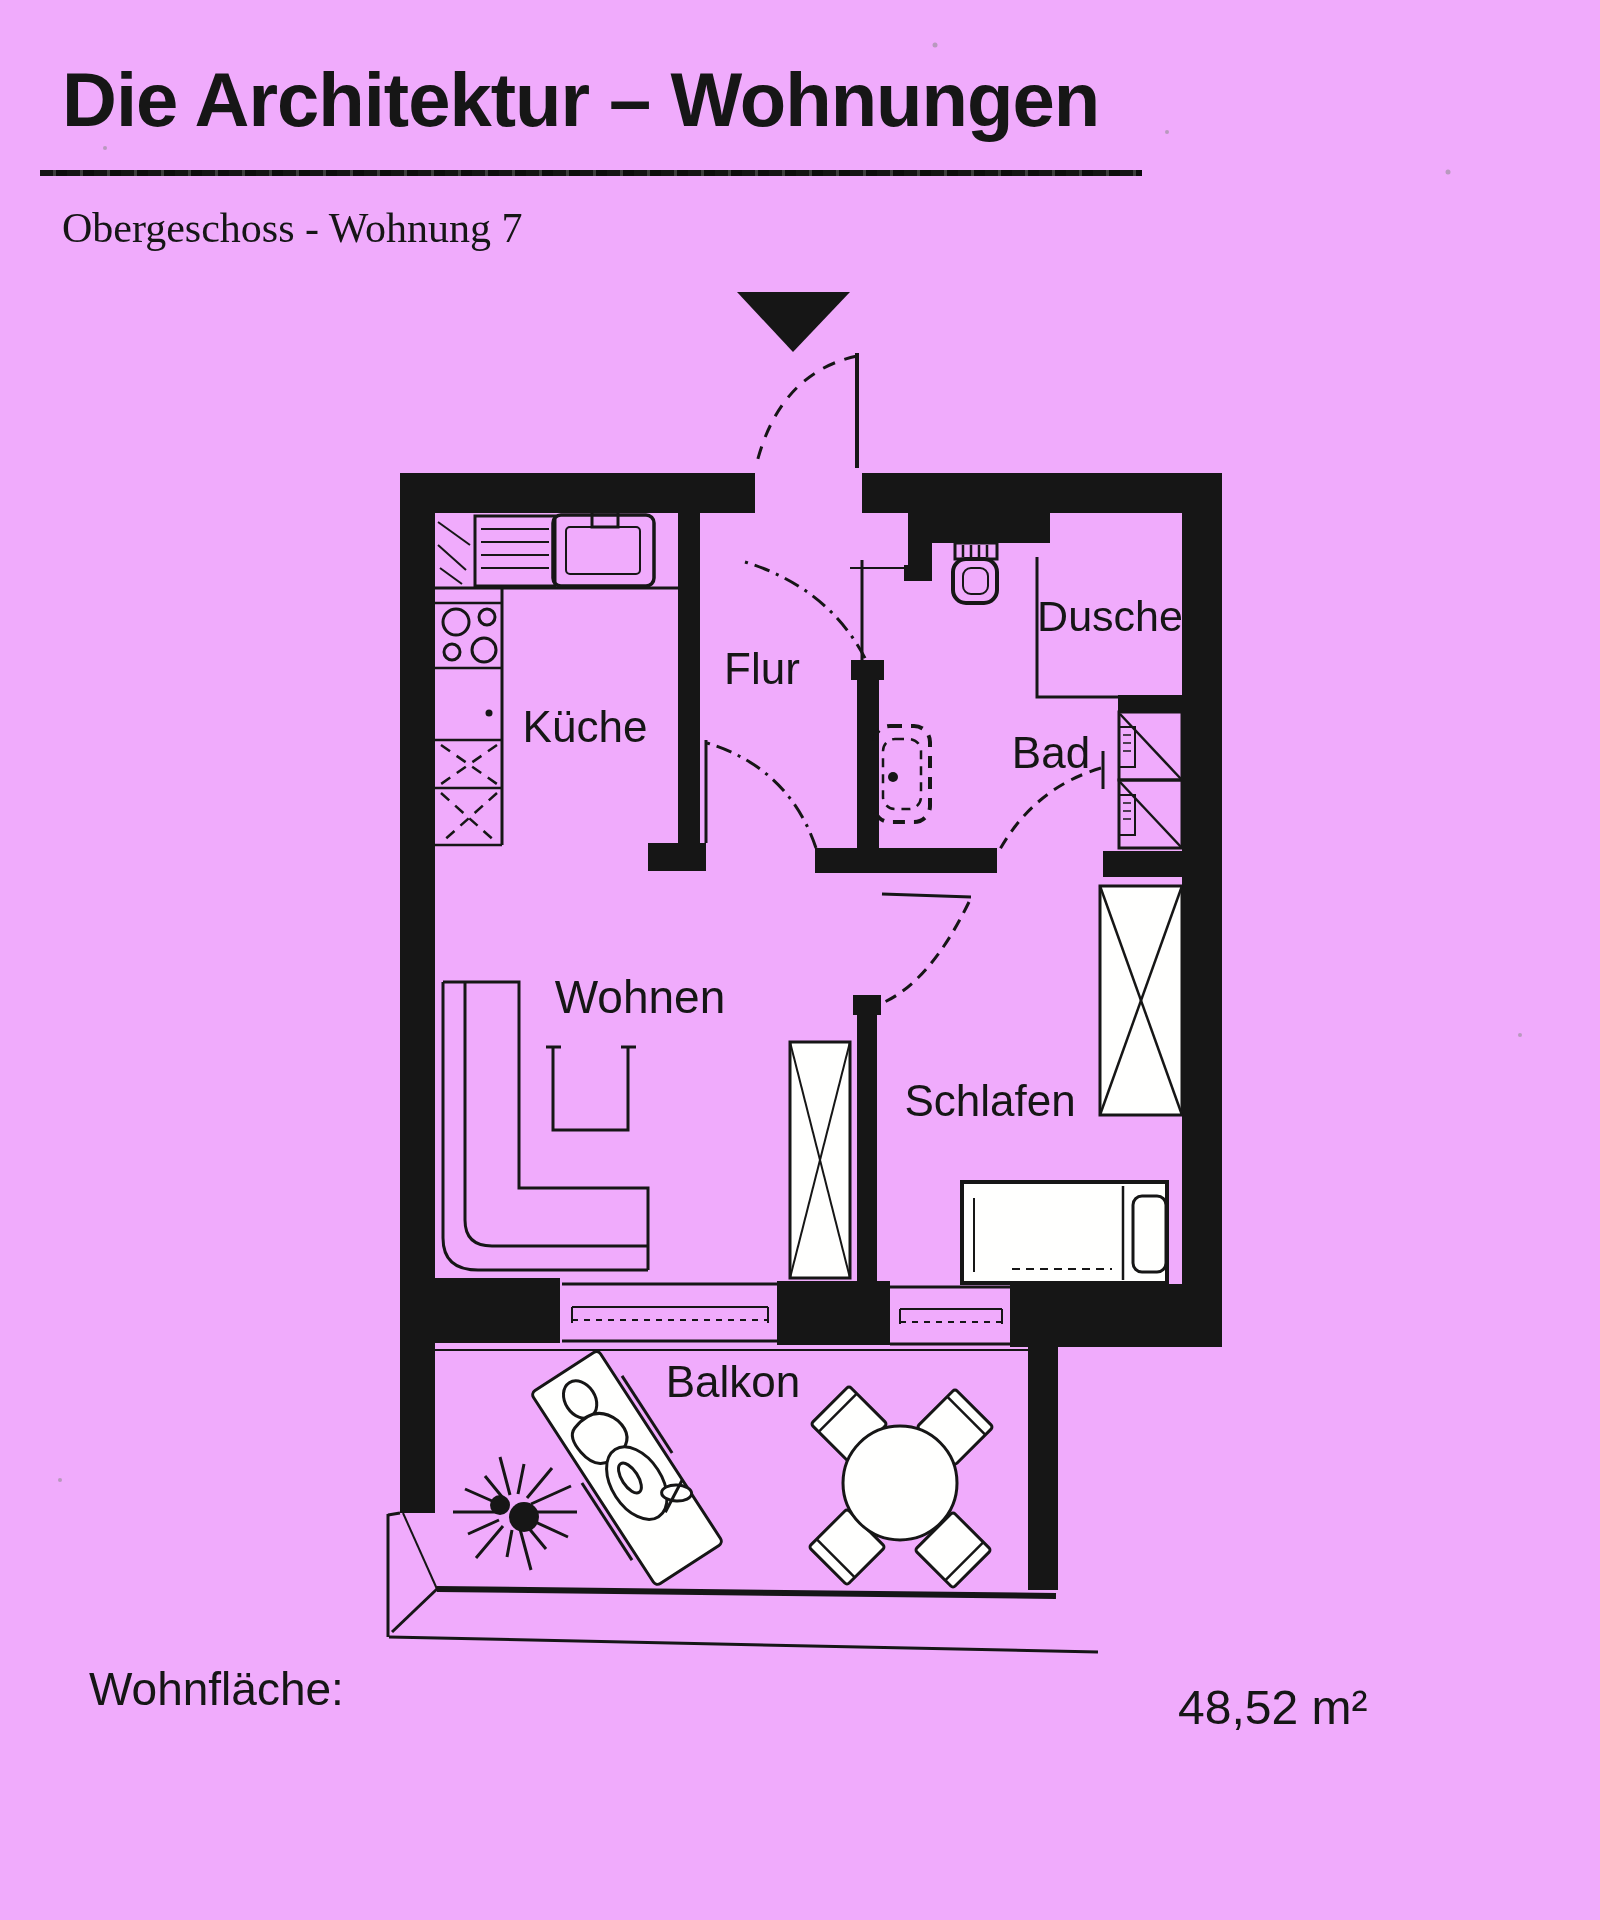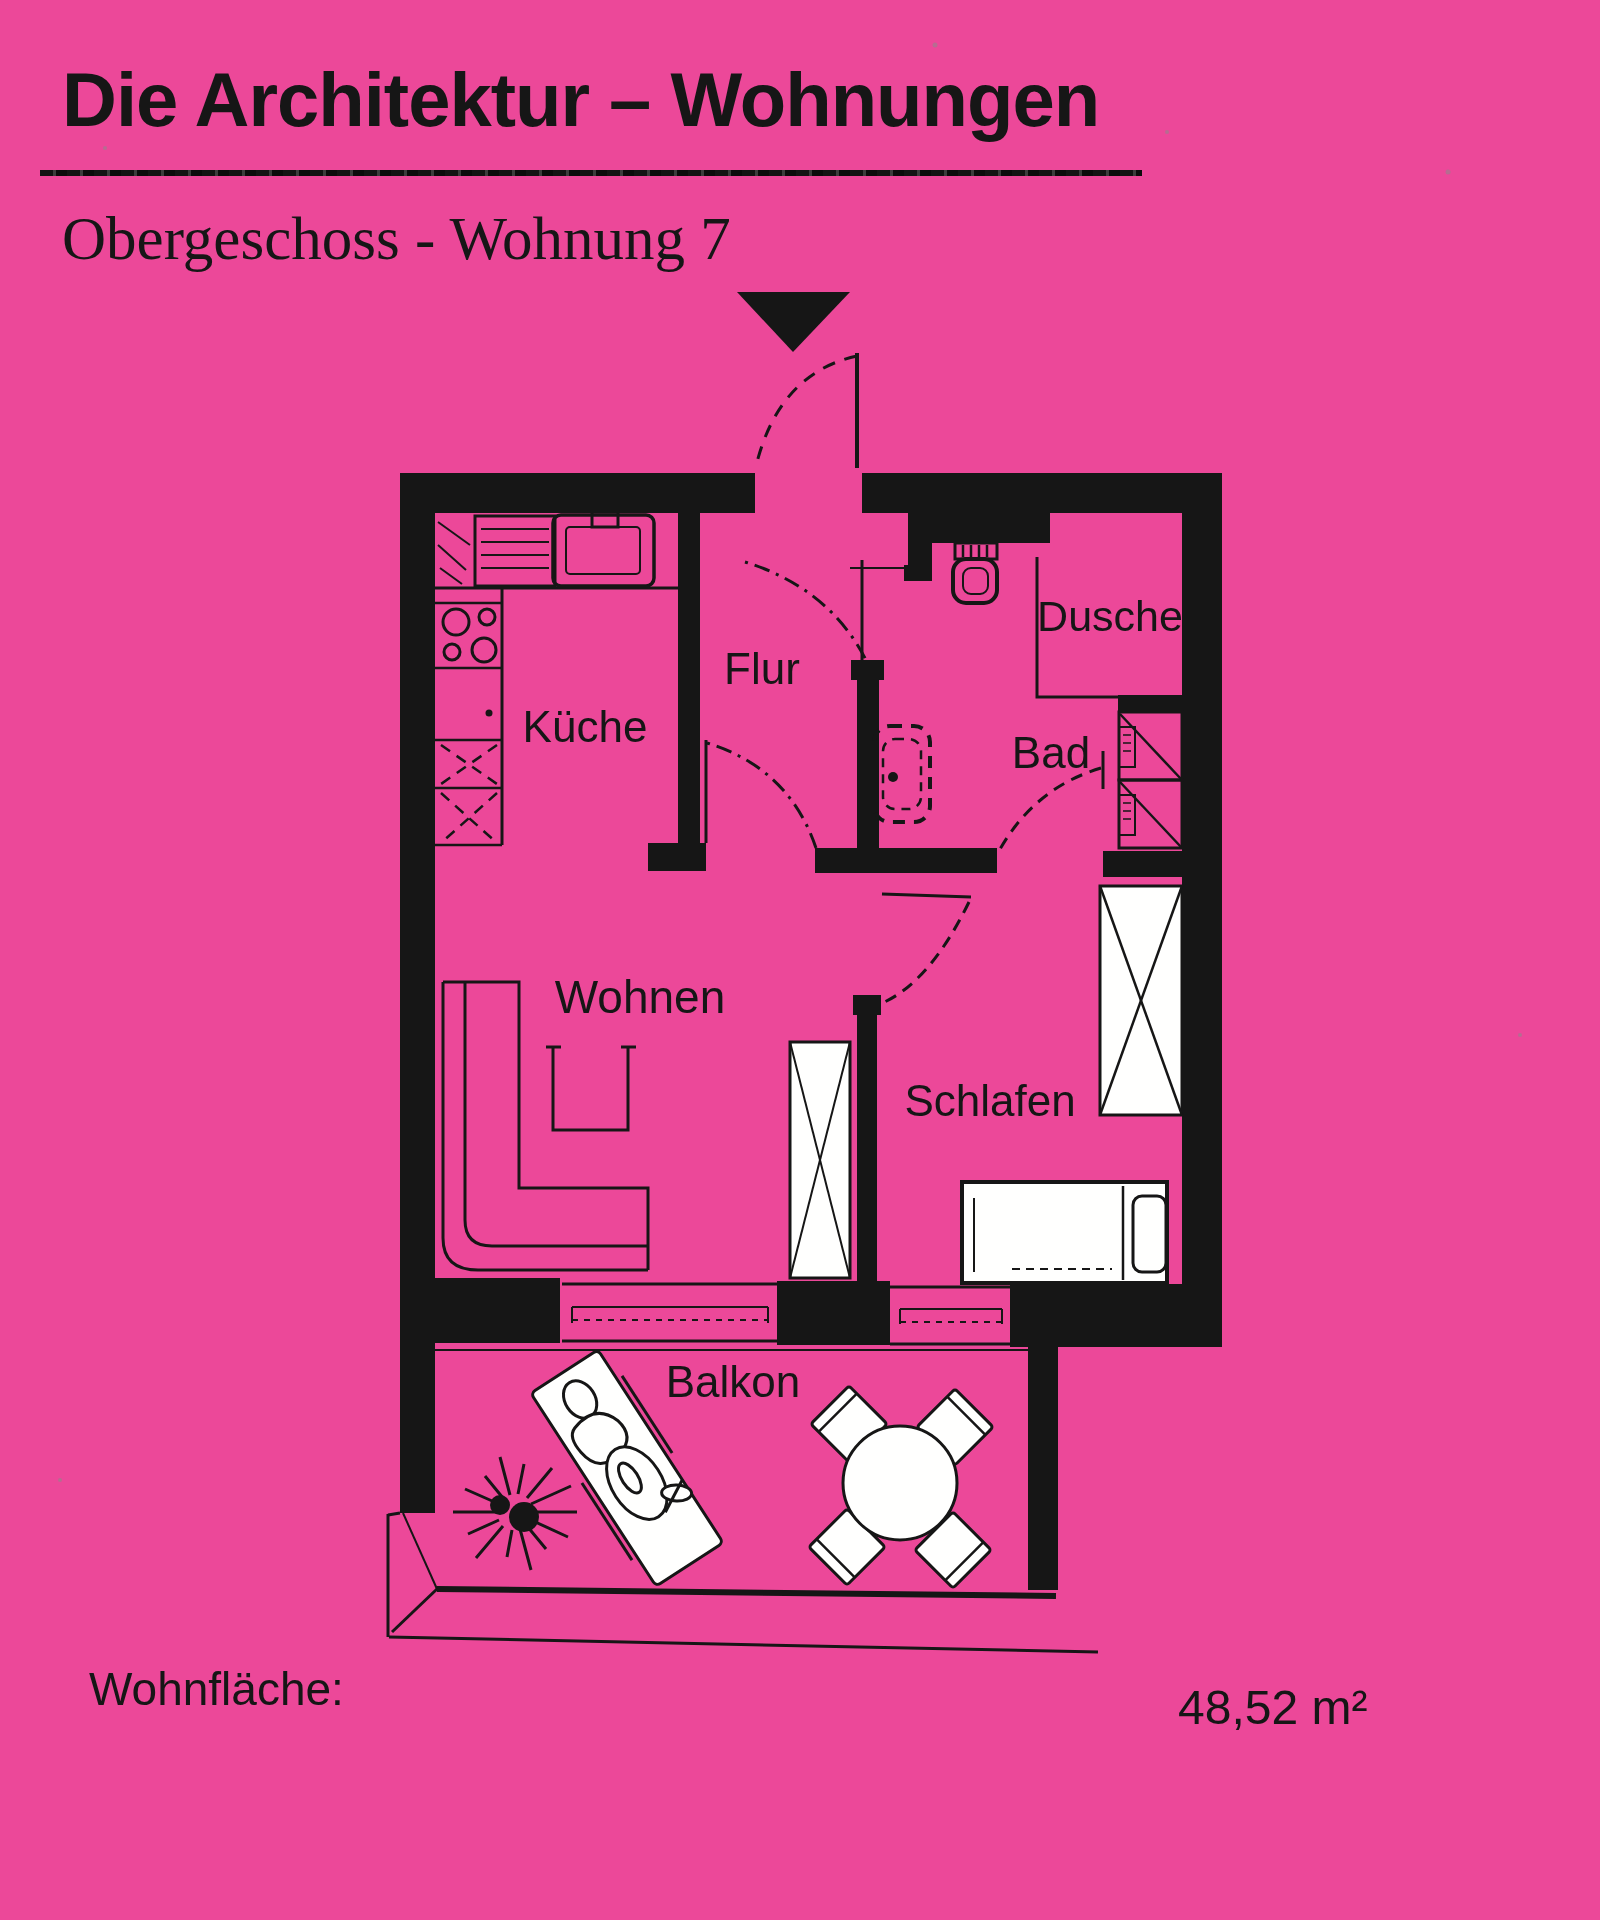--- a/index.html
+++ b/index.html
@@ -1,22 +1,22 @@
 <!DOCTYPE html>
 <html><head>
 <meta charset="utf-8">
 <style>
   html,body{margin:0;padding:0;}
   body{width:1600px;height:1920px;background:#ffffff;font-family:"Liberation Sans",sans-serif;color:#161616;}
-  .page{position:relative;width:1600px;height:1920px;background:#ec4899;overflow:hidden;}
+  .page{position:relative;width:1600px;height:1920px;background:#f0abfc;overflow:hidden;}
   .abs{position:absolute;}
   .title{left:62px;top:56px;font-size:76px;font-weight:bold;letter-spacing:-1px;white-space:nowrap;}
   .divider{left:40px;top:170px;width:1102px;height:6px;
            background:repeating-linear-gradient(90deg,#141414 0 13px,#3d3d3d 13px 16px,#0c0c0c 16px 27px);}
-  .subtitle{left:62px;top:204px;font-family:"Liberation Serif",serif;font-size:61px;white-space:nowrap;}
+  .subtitle{left:62px;top:204px;font-family:"Liberation Serif",serif;font-size:42px;white-space:nowrap;}
   .area-label{left:62px;top:1662px;font-size:46px;margin-left:27px;}
   .area-value{left:1178px;top:1680px;font-size:48px;text-align:center;}
   svg text{font-family:"Liberation Sans",sans-serif;}
   .plan{left:0;top:0;}
 </style>
 </head>
 <body>
 
 <div class="page">
 

